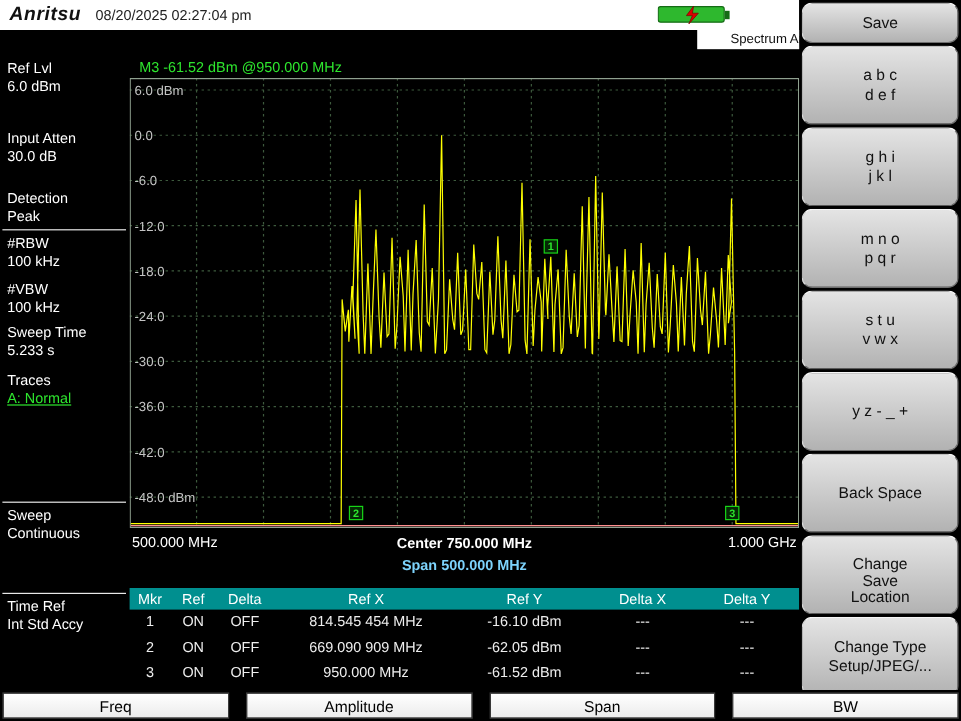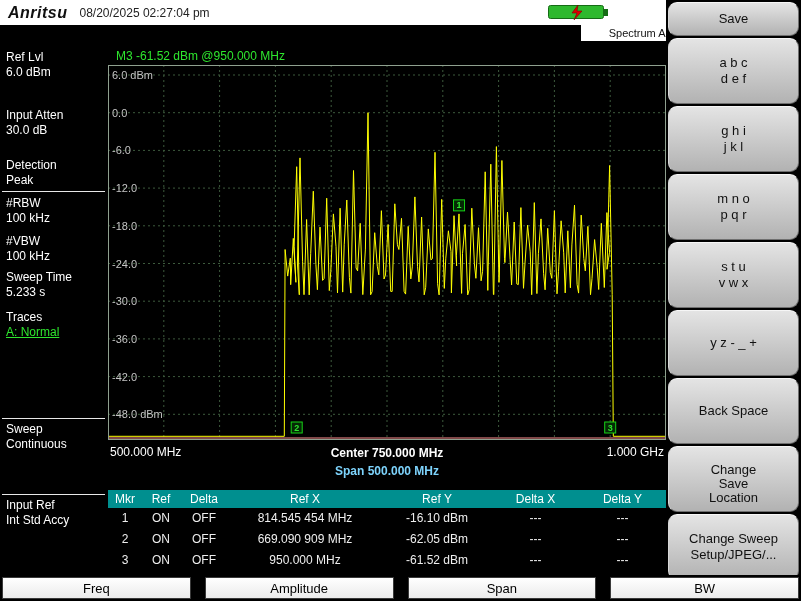--- a/index.html
+++ b/index.html
@@ -108,21 +108,21 @@
     <span class="lbl">Traces</span>
     <span class="val traces-val">A: Normal</span>
   </div>
   <div class="divider" style="top:418px"></div>
   <div class="param" style="top:422px">
     <span class="lbl">Sweep</span>
     <span class="val">Continuous</span>
   </div>
   <div class="divider" style="top:494px"></div>
   <div class="param" style="top:498px">
-    <span class="lbl">Input Ref</span>
+    <span class="lbl">Time Ref</span>
     <span class="val">Int Std Accy</span>
   </div>
 
   <div class="m3">M3 -61.52 dBm @950.000 MHz</div>
   <div class="chart-wrap">
     <svg id="spectrum-svg" width="558" height="375" viewBox="0 0 558 375">
         <line x1="0" y1="10" x2="558" y2="10" class="grid"></line>
         <line x1="0" y1="47.7" x2="558" y2="47.7" class="grid"></line>
         <line x1="0" y1="85.4" x2="558" y2="85.4" class="grid"></line>
         <line x1="0" y1="123.10000000000001" x2="558" y2="123.10000000000001" class="grid"></line>
@@ -232,21 +232,21 @@
     </div>
     <div class="softkey h3">
       <span>Back Space</span>
     </div>
     <div class="softkey h3">
       <span>Change</span>
       <span>Save</span>
       <span>Location</span>
     </div>
     <div class="softkey h3">
-      <span>Change Sweep</span>
+      <span>Change Type</span>
       <span>Setup/JPEG/...</span>
     </div>
   </div>
 
   <div class="bottom-menu">
     <div class="bmenu-btn">Freq</div>
     <div class="bmenu-btn">Amplitude</div>
     <div class="bmenu-btn">Span</div>
     <div class="bmenu-btn">BW</div>
   </div>

